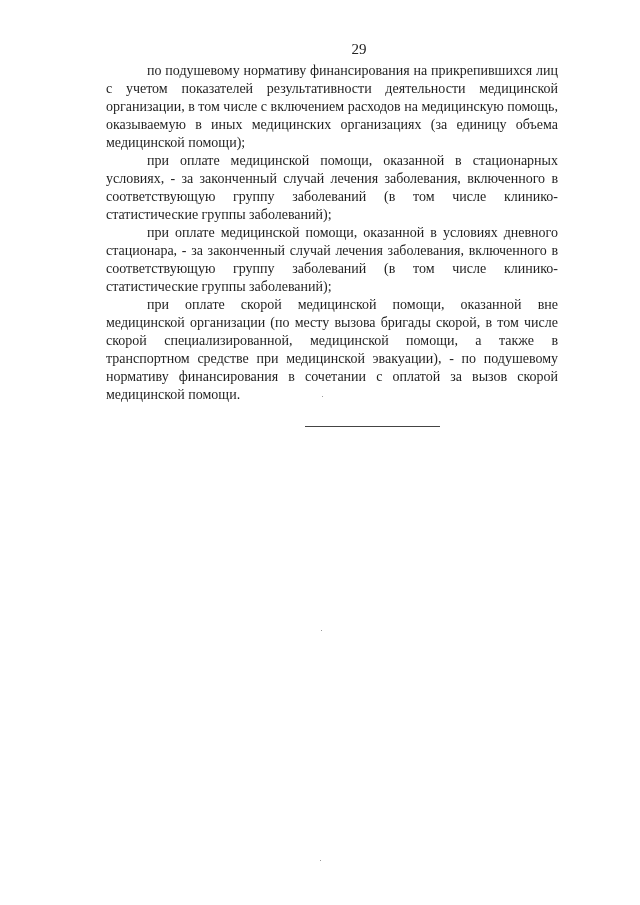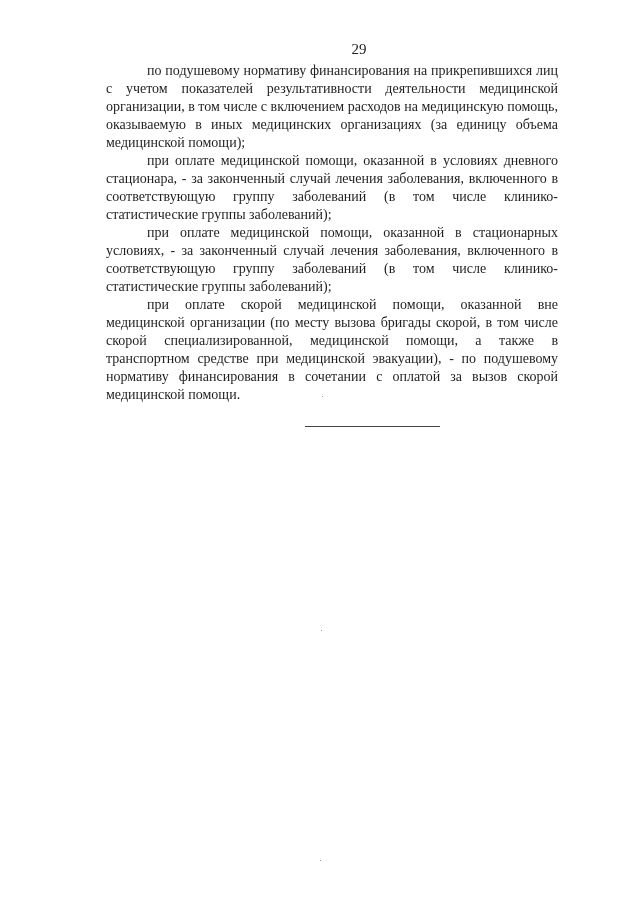--- a/index.html
+++ b/index.html
@@ -65,22 +65,22 @@
   </style>
 </head>
 <body>
 
 <div class="page">
 
   <div class="page-number">29</div>
 
   <div class="body-text">
     <p>по подушевому нормативу финансирования на прикрепившихся лиц с учетом показателей результативности деятельности медицинской организации, в том числе с включением расходов на медицинскую помощь, оказываемую в иных медицинских организациях (за единицу объема медицинской помощи);</p>
+    <p>при оплате медицинской помощи, оказанной в стационарных условиях, - за законченный случай лечения заболевания, включенного в соответствующую группу заболеваний (в том числе клинико-статистические группы заболеваний);</p>
     <p>при оплате медицинской помощи, оказанной в условиях дневного стационара, - за законченный случай лечения заболевания, включенного в соответствующую группу заболеваний (в том числе клинико-статистические группы заболеваний);</p>
-    <p>при оплате медицинской помощи, оказанной в стационарных условиях, - за законченный случай лечения заболевания, включенного в соответствующую группу заболеваний (в том числе клинико-статистические группы заболеваний);</p>
     <p>при оплате скорой медицинской помощи, оказанной вне медицинской организации (по месту вызова бригады скорой, в том числе скорой специализированной, медицинской помощи, а также в транспортном средстве при медицинской эвакуации), - по подушевому нормативу финансирования в сочетании с оплатой за вызов скорой медицинской помощи.</p>
   </div>
 
   <div class="speck" style="left:322px; top:396px;"></div>
 
   <div class="separator"></div>
 
   <div class="speck" style="left:321px; top:630px;"></div>
   <div class="speck" style="left:320px; top:860px;"></div>
 

